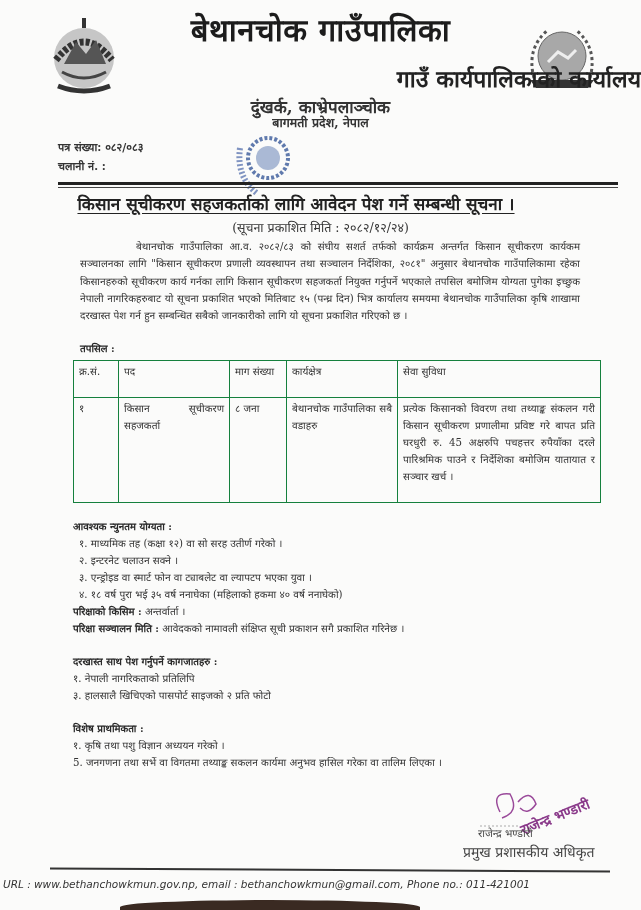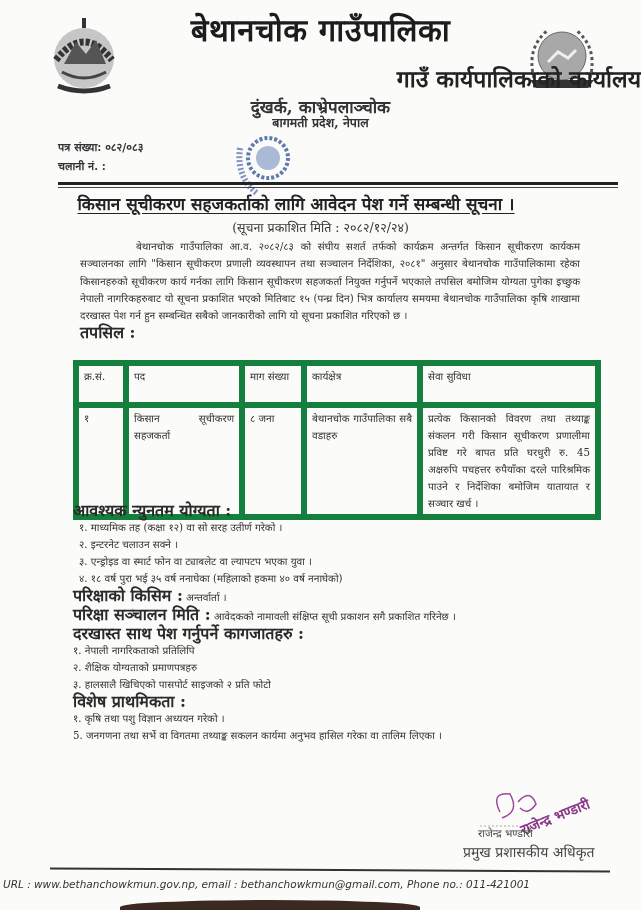--- a/index.html
+++ b/index.html
@@ -48,27 +48,27 @@
   .notice-date {
     left: 0; width: 641px; top: 219px; text-align: center;
     font-size: 12.5px; color: #333;
   }
   .para {
     left: 80px; width: 500px; top: 238px;
     font-size: 10.2px; line-height: 17.3px; color: #333;
     text-align: justify;
   }
   .para .indent { display: inline-block; width: 56px; }
-  .section-head { font-size: 16px; font-weight: bold; color: #2a2a2a; }
+  .section-head { font-size: 10px; font-weight: bold; color: #2a2a2a; margin-top: 16px; }
   table.tbl {
     position: absolute; left: 73px; top: 360px; width: 528px;
     border-collapse: collapse; font-size: 10.2px; color: #333;
   }
   table.tbl td, table.tbl th {
-    border: 6px solid #15803d; vertical-align: top; text-align: left;
+    border: 1px solid #15803d; vertical-align: top; text-align: left;
     font-weight: normal; padding: 2px 5px; line-height: 17px;
   }
   table.tbl th { height: 32px; }
   table.tbl td { height: 100px; text-align: justify; }
   .list { font-size: 10.2px; color: #333; line-height: 17px; }
   .sig { left: 480px; top: 782px; width: 140px; height: 70px; }
   .signame { left: 478px; top: 826px; font-size: 10.5px; color: #444; }
   .sigtitle { left: 463px; top: 842px; font-size: 14px; color: #444; }
   .foot-rule { left: 50px; top: 869px; width: 560px; height: 2px; background: #333; transform: rotate(0.3deg); }
   .footer {
@@ -152,21 +152,20 @@
   <div style="padding-left:6px">१. माध्यमिक तह (कक्षा १२) वा सो सरह उतीर्ण गरेको ।</div>
   <div style="padding-left:6px">२. इन्टरनेट चलाउन सक्ने ।</div>
   <div style="padding-left:6px">३. एन्ड्रोइड वा स्मार्ट फोन वा ट्याबलेट वा ल्यापटप भएका युवा ।</div>
   <div style="padding-left:6px">४. १८ वर्ष पुरा भई ३५ वर्ष ननाघेका (महिलाको हकमा ४० वर्ष ननाघेको)</div>
 
   <div><span class="section-head">परिक्षाको किसिम :</span> <span>अन्तर्वार्ता ।</span></div>
   <div><span class="section-head">परिक्षा सञ्चालन मिति :</span> <span>आवेदकको नामावली संक्षिप्त सूची प्रकाशन सगै प्रकाशित गरिनेछ ।</span></div>
 
   <div class="section-head">दरखास्त साथ पेश गर्नुपर्ने कागजातहरु :</div>
   <div>१. नेपाली नागरिकताको प्रतिलिपि</div>
-  <div>२. शैक्षिक योग्यताको प्रमाणपत्रहरु</div>
   <div>३. हालसालै खिचिएको पासपोर्ट साइजको २ प्रति फोटो</div>
 
   <div class="section-head">विशेष प्राथमिकता :</div>
   <div>१. कृषि तथा पशु विज्ञान अध्ययन गरेको ।</div>
   <div>5. जनगणना तथा सर्भे वा विगतमा तथ्याङ्क सकलन कार्यमा अनुभव हासिल गरेका वा तालिम लिएका ।</div>
 </div>
 
 <div class="abs sig">
   <svg width="140" height="70" viewBox="0 0 140 70">
     <path d="M20 30 Q10 10 30 12 Q40 30 22 36 M38 20 Q50 6 56 22 Q48 34 40 26" fill="none" stroke="#9a4a9a" stroke-width="1.5"></path>

